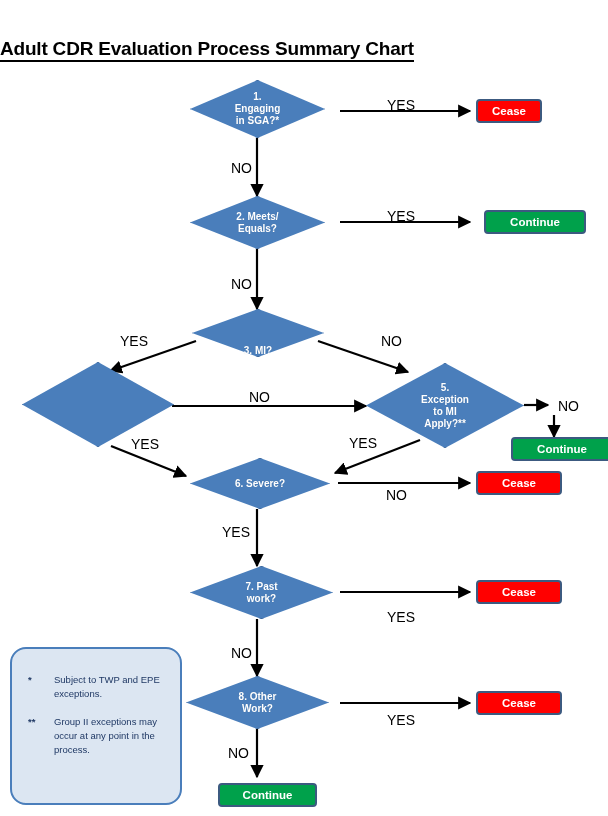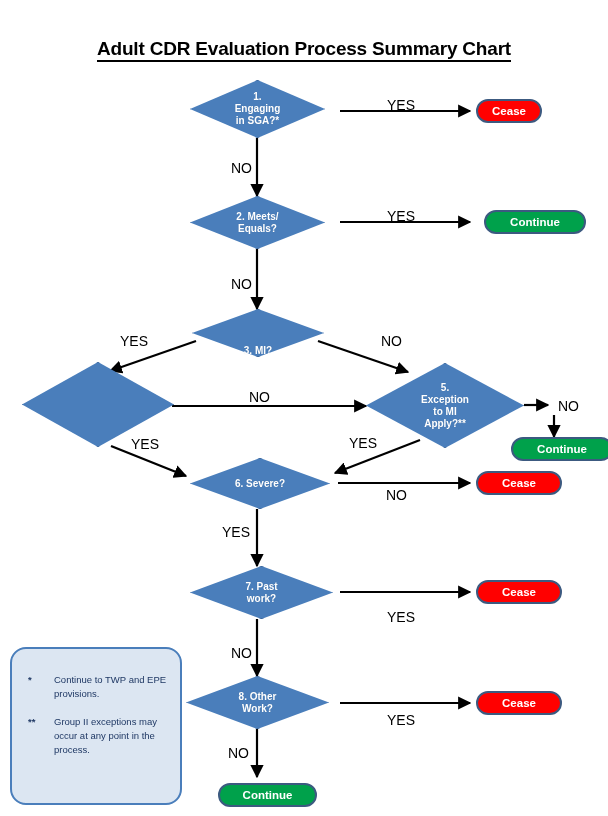--- a/index.html
+++ b/index.html
@@ -24,21 +24,21 @@
     position: absolute;
     left: 0; top: 0;
     width: 608px;
     height: 816px;
   }
   .page-title {
     position: absolute;
     left: 0;
     top: 38px;
     width: 608px;
-    text-align: center;
+    text-align: left;
     font-size: 19px;
     font-weight: bold;
     color: #000000;
     letter-spacing: -0.2px;
   }
   .page-title span {
     border-bottom: 2px solid #000000;
     padding-bottom: 1px;
   }
   
@@ -71,21 +71,21 @@
     clip-path: polygon(50% 0%, 100% 50%, 50% 100%, 0% 50%);
     z-index: 1;
   }
   
   .term {
     position: absolute;
     display: flex;
     align-items: center;
     justify-content: center;
     border: 2px solid #3C5A80;
-    border-radius: 12px;
+    border-radius: 4px;
     color: #ffffff;
     font-size: 11.5px;
     font-weight: bold;
     box-sizing: border-box;
   }
   .term.cease { background: #FF0000; }
   .term.continue { background: #00A14B; margin-left: 8px; }
   
   .elabel {
     position: absolute;
@@ -254,21 +254,21 @@
   <div class="elabel" style="left:386px; top:487px;">NO</div>
   <div class="elabel" style="left:222px; top:524px;">YES</div>
   <div class="elabel" style="left:387px; top:609px;">YES</div>
   <div class="elabel" style="left:231px; top:645px;">NO</div>
   <div class="elabel" style="left:387px; top:712px;">YES</div>
   <div class="elabel" style="left:228px; top:745px;">NO</div>
 
   <div class="legend-box">
     <div class="legend-row r1">
       <div class="mark">*</div>
-      <div class="txt">Continue to TWP and EPE provisions.</div>
+      <div class="txt">Subject to TWP and EPE exceptions.</div>
     </div>
     <div class="legend-row r2">
       <div class="mark">**</div>
       <div class="txt">Group II exceptions may occur at any point in the process.</div>
     </div>
   </div>
 
 </div>
 
 </body></html>

